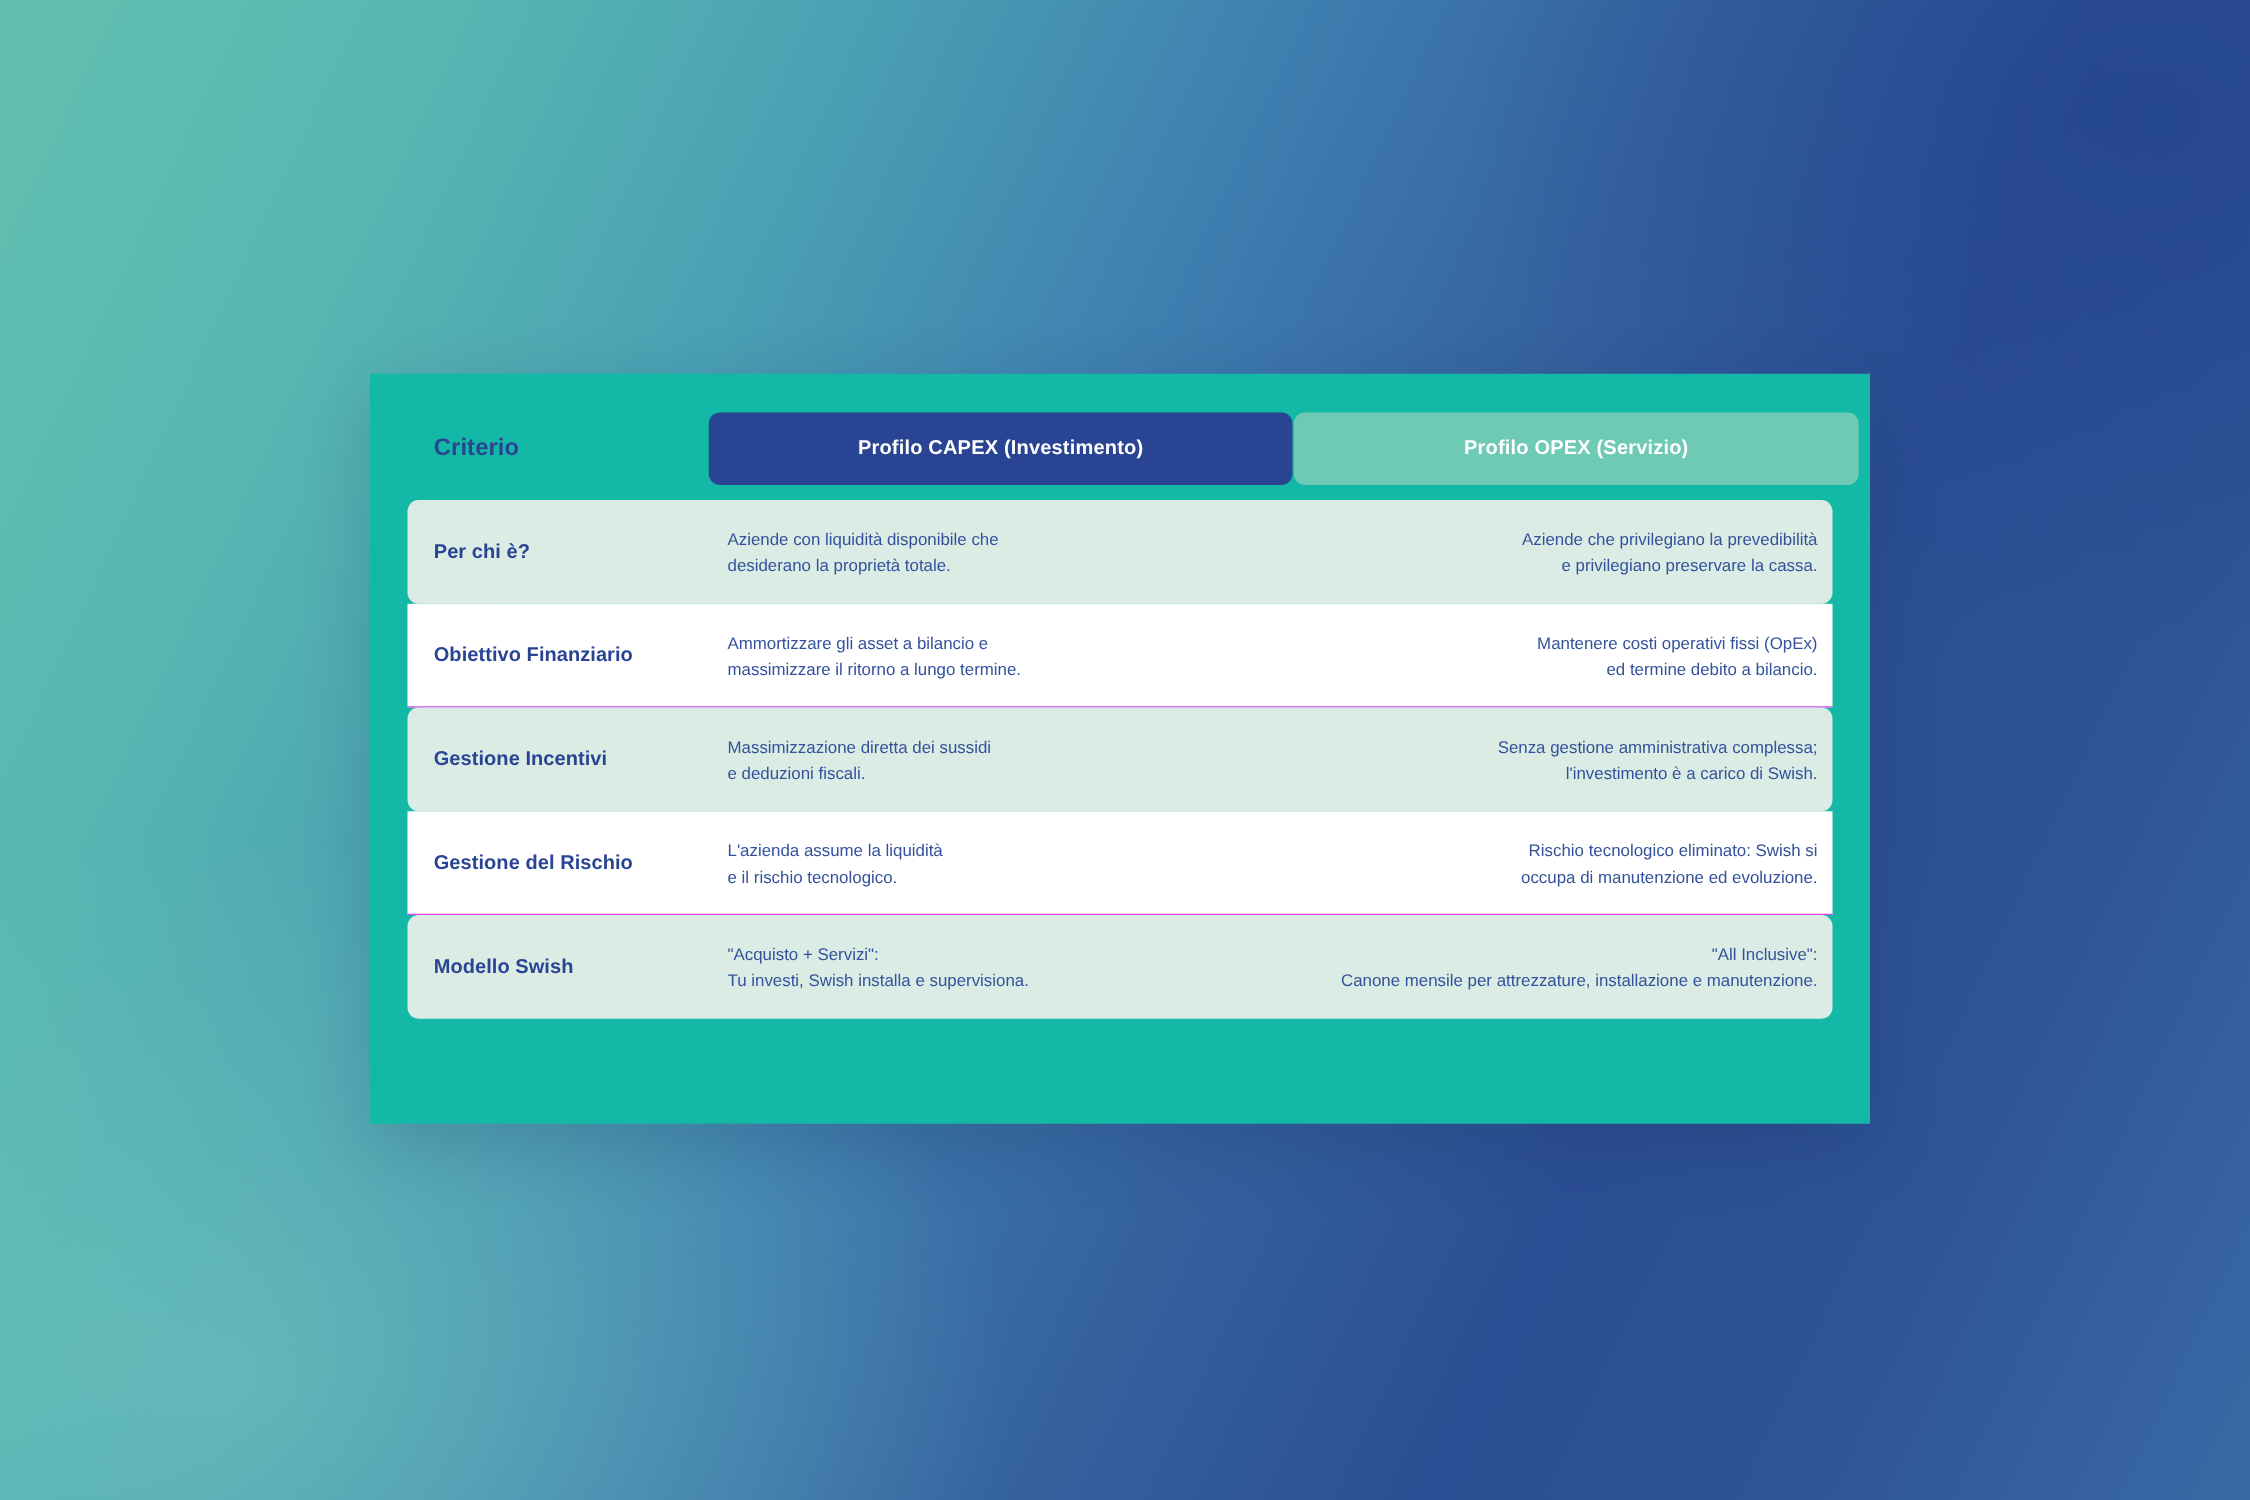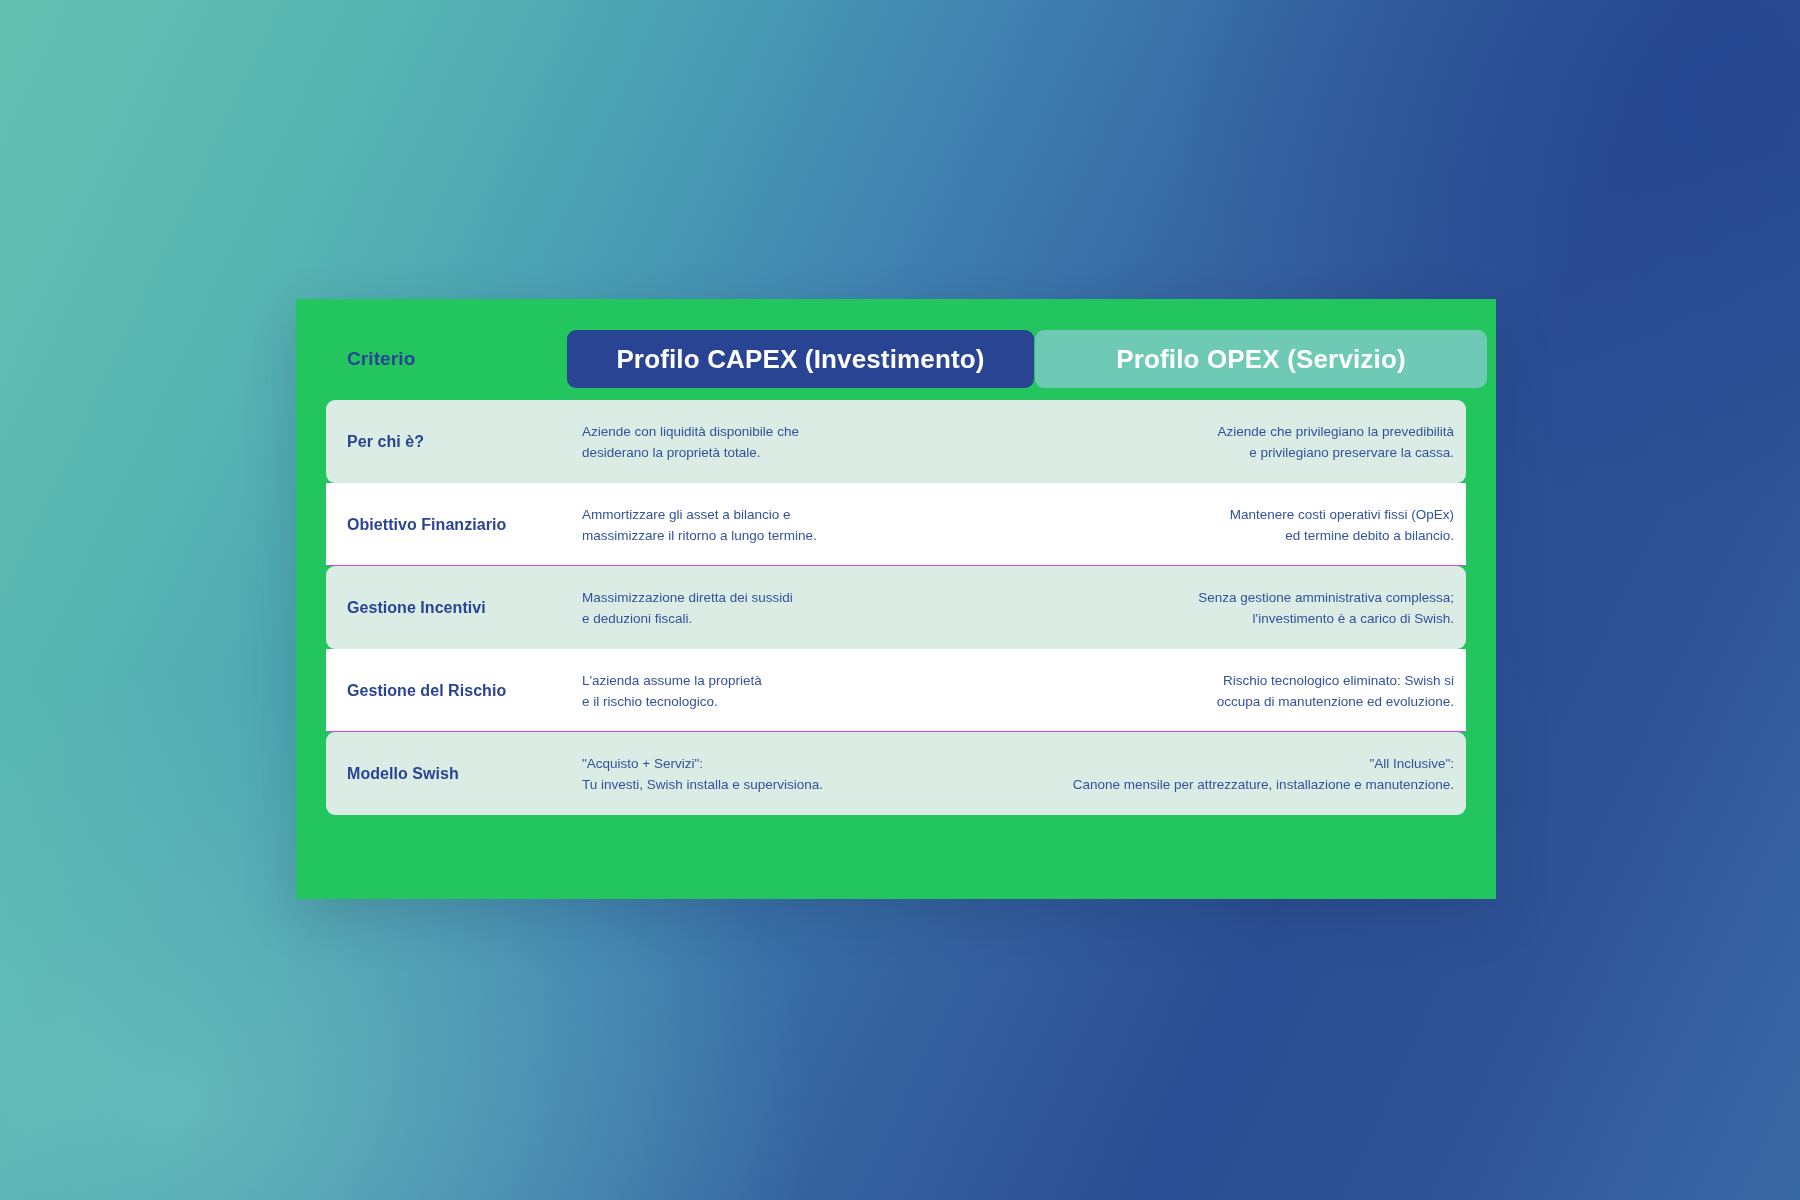--- a/index.html
+++ b/index.html
@@ -24,41 +24,41 @@
     background:
       radial-gradient(ellipse 900px 620px at 10% 92%, rgba(120,205,190,.55), rgba(120,205,190,0) 70%),
       radial-gradient(ellipse 800px 600px at 96% 8%, rgba(30,60,140,.45), rgba(30,60,140,0) 70%);
     pointer-events:none;
   }
 
   .card{
     position:absolute;
     left:296px;top:299px;
     width:1200px;height:600px;
-    background:#22c55e;
+    background:#14b8a6;
     box-shadow:0 18px 50px rgba(14,40,70,.18);
     box-sizing:border-box;
   }
 
   .header-row{
     position:absolute;
     left:30px;top:31px;
     width:1140px;height:58px;
   }
   .criterio{
     position:absolute;left:21px;top:0;height:58px;
     display:flex;align-items:center;
     font-size:19px;font-weight:bold;color:#2a4494;
     letter-spacing:.1px;
   }
   .pill{
     position:absolute;top:0;height:58px;
     border-radius:9px;
     display:flex;align-items:center;justify-content:center;
-    font-size:26px;font-weight:bold;color:#ffffff;
+    font-size:16px;font-weight:bold;color:#ffffff;
     letter-spacing:.15px;
   }
   .pill.capex{left:241px;width:467px;background:#2a4494;}
   .pill.opex{left:709px;width:452px;background:#6ec9b5;}
 
   .rows{
     position:absolute;left:30px;top:101px;width:1140px;
   }
   .row{
     position:relative;
@@ -133,21 +133,21 @@
           <span>e deduzioni fiscali.</span>
         </div>
         <div class="cell c2">
           <span>Senza gestione amministrativa complessa;</span>
           <span>l'investimento è a carico di Swish.</span>
         </div>
       </div>
       <div class="row plain">
         <div class="label">Gestione del Rischio</div>
         <div class="cell c1">
-          <span>L'azienda assume la proprietà</span>
+          <span>L'azienda assume la liquidità</span>
           <span>e il rischio tecnologico.</span>
         </div>
         <div class="cell c2">
           <span>Rischio tecnologico eliminato: Swish si</span>
           <span>occupa di manutenzione ed evoluzione.</span>
         </div>
       </div>
       <div class="row tint">
         <div class="label">Modello Swish</div>
         <div class="cell c1">

